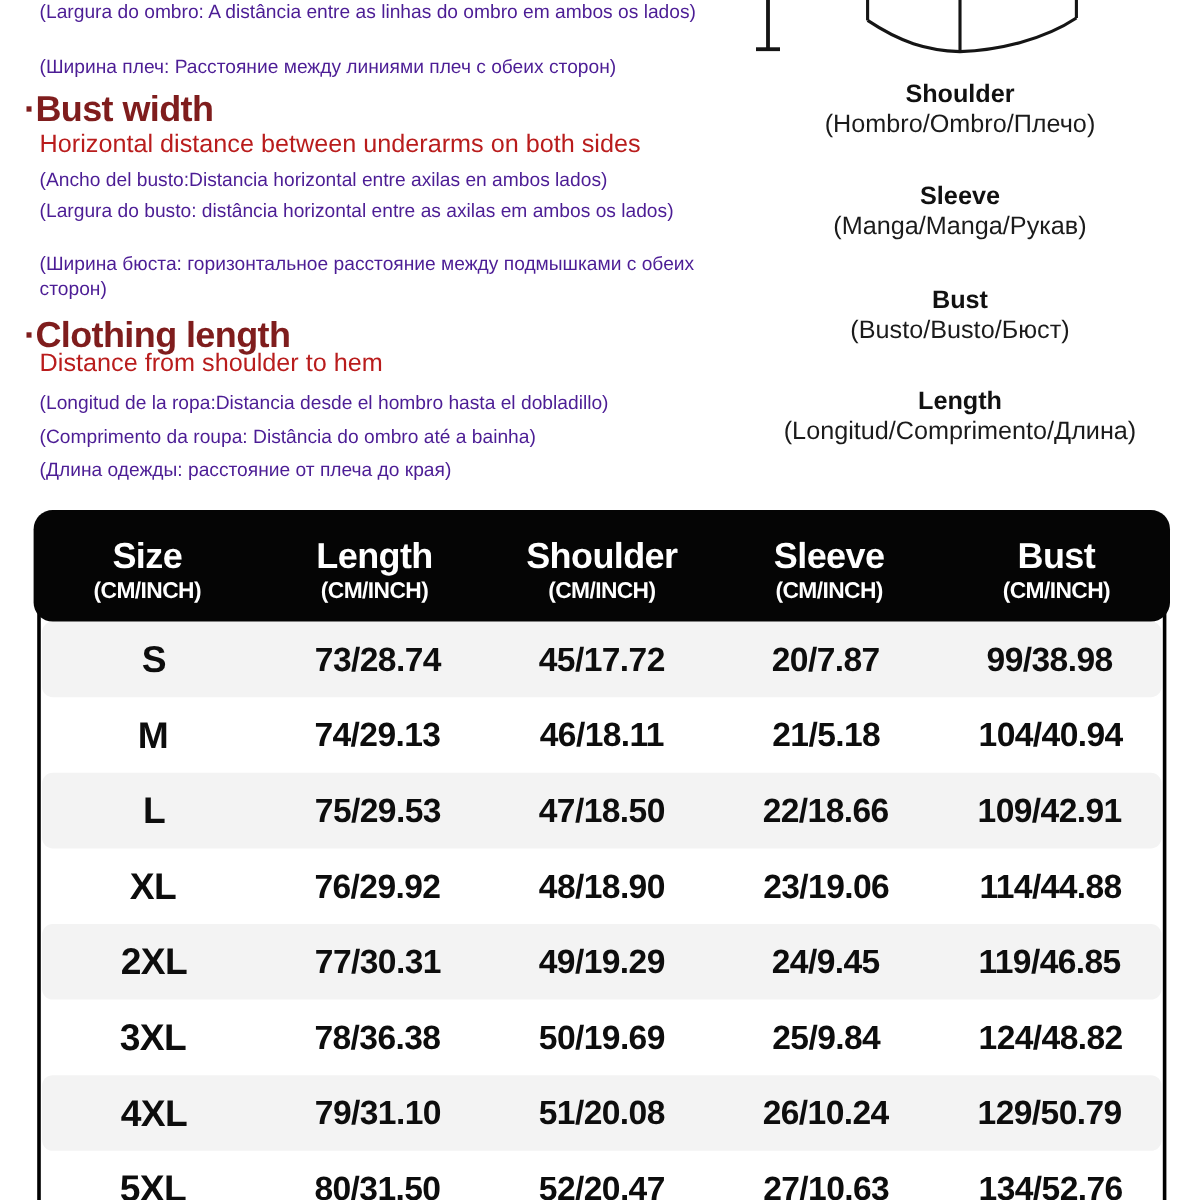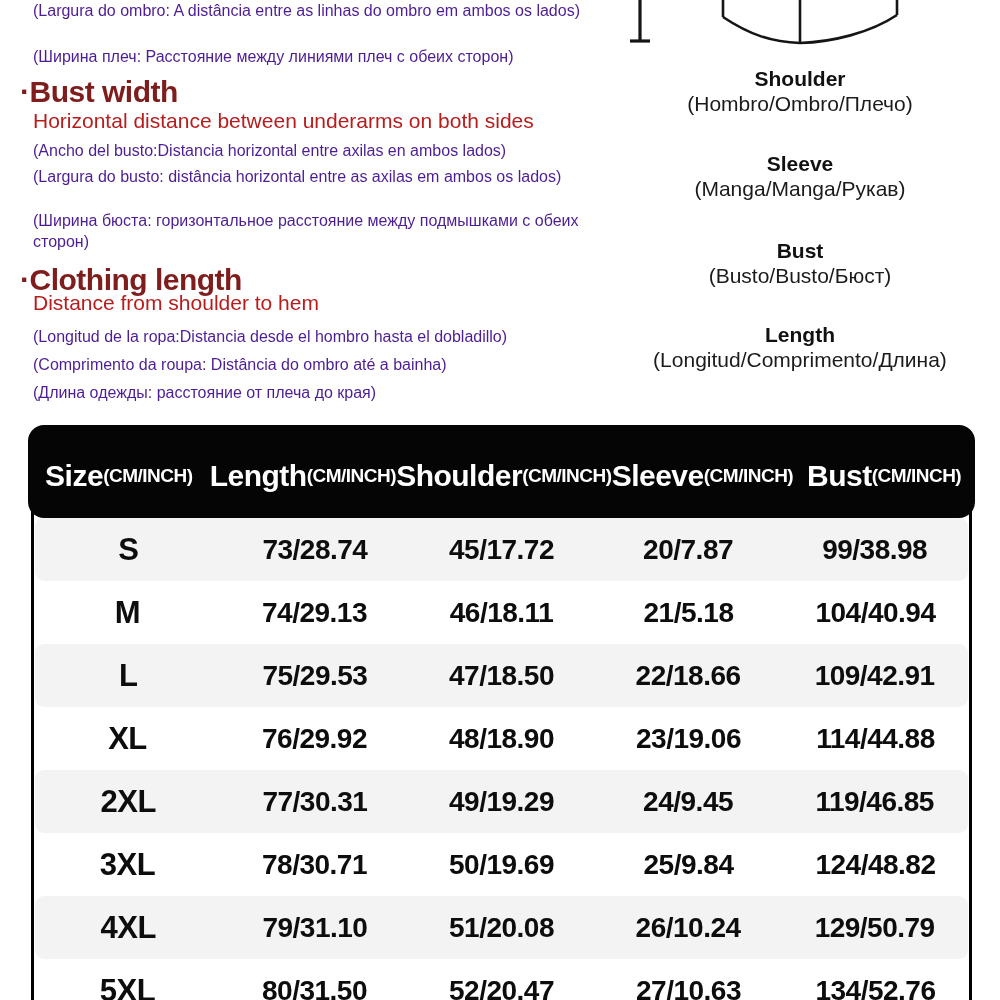--- a/index.html
+++ b/index.html
@@ -35,21 +35,21 @@
   .legend-label{font-size:21px;font-weight:700;line-height:24px;color:#111;}
   .legend-sub{font-size:21px;line-height:26px;color:#1b1b1b;}
   .lg1{top:67px;} .lg2{top:152px;} .lg3{top:239px;} .lg4{top:323px;}
 
   
   .size-table{position:absolute;left:28px;top:425px;width:947px;}
   .thead{
     position:relative;z-index:2;height:93px;background:#050505;
     border-radius:16px;display:flex;color:#fff;
   }
-  .th{flex:1;display:flex;flex-direction:row;align-items:center;justify-content:center;padding-top:8px;}
+  .th{flex:1;display:flex;flex-direction:column;align-items:center;justify-content:center;padding-top:8px;}
   .th-label{font-size:30px;font-weight:700;line-height:34px;letter-spacing:-0.5px;}
   .th-unit{font-size:19px;font-weight:700;line-height:23px;letter-spacing:-0.5px;}
   .tbody{
     position:relative;z-index:1;margin:-14px 3px 0;padding-top:14px;
     border-left:3px solid #000;border-right:3px solid #000;background:#fff;
   }
   .tr{height:63px;display:flex;align-items:center;}
   .tr.alt{background:#f3f3f3;border-radius:9px;margin:0 1px;}
   .td{flex:1;text-align:center;font-weight:700;font-size:28px;color:#0d0d0d;letter-spacing:-0.5px;}
   .td.size{font-size:31px;}
@@ -157,21 +157,21 @@
       </div>
       <div class="tr alt">
         <div class="td size">2XL</div>
         <div class="td">77/30.31</div>
         <div class="td">49/19.29</div>
         <div class="td">24/9.45</div>
         <div class="td">119/46.85</div>
       </div>
       <div class="tr">
         <div class="td size">3XL</div>
-        <div class="td">78/30.71</div>
+        <div class="td">78/36.38</div>
         <div class="td">50/19.69</div>
         <div class="td">25/9.84</div>
         <div class="td">124/48.82</div>
       </div>
       <div class="tr alt">
         <div class="td size">4XL</div>
         <div class="td">79/31.10</div>
         <div class="td">51/20.08</div>
         <div class="td">26/10.24</div>
         <div class="td">129/50.79</div>

